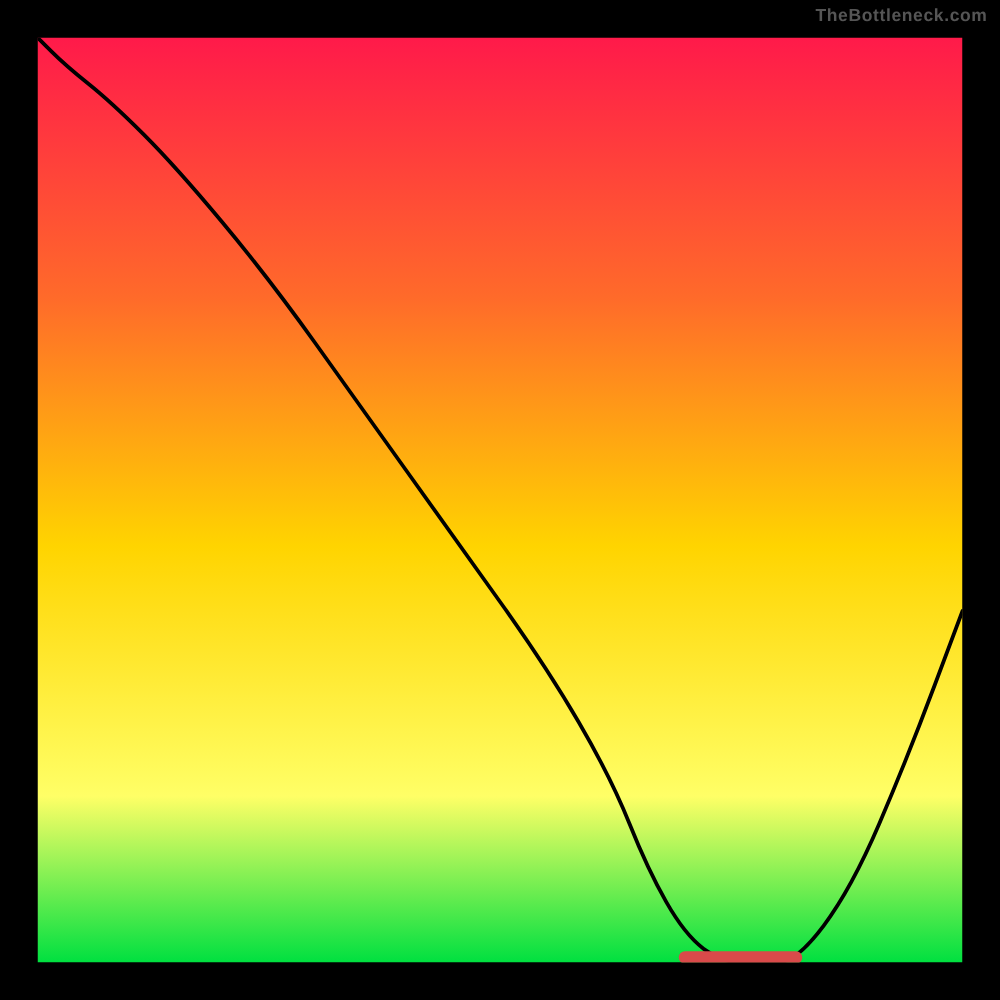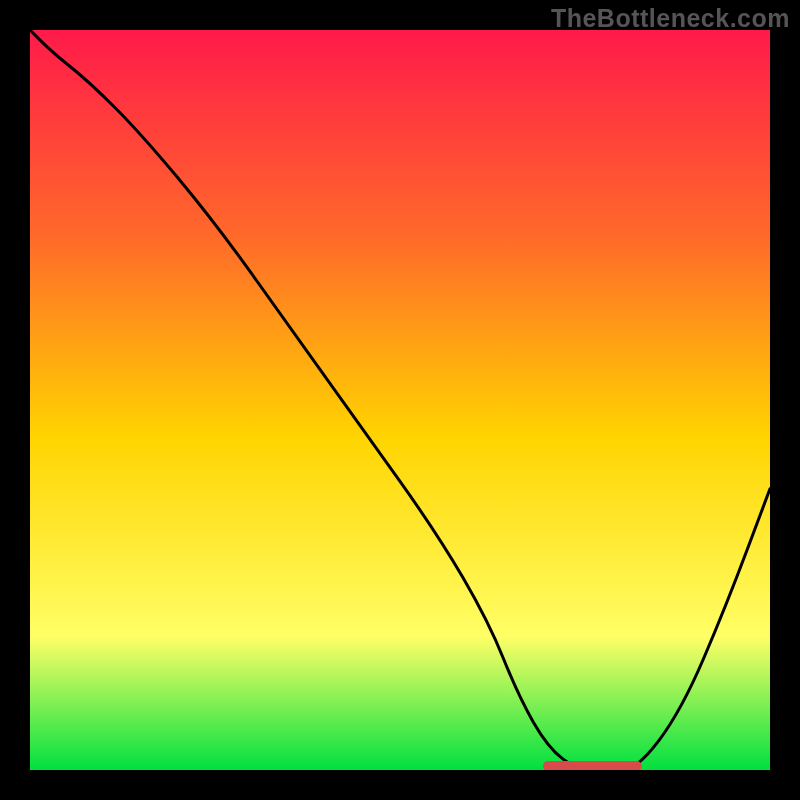--- a/index.html
+++ b/index.html
@@ -15,21 +15,21 @@
     position: relative;
     width: 800px;
     height: 800px;
     background: #000;
   }
   .watermark {
     position: absolute;
     top: 4px;
     right: 10px;
     color: #555;
-    font-size: 25px;
+    font-size: 14px;
     font-weight: 600;
     letter-spacing: 0.5px;
     z-index: 5;
   }
   .plot-wrap {
     position: absolute;
     left: 30px;
     top: 30px;
     width: 740px;
     height: 740px;

